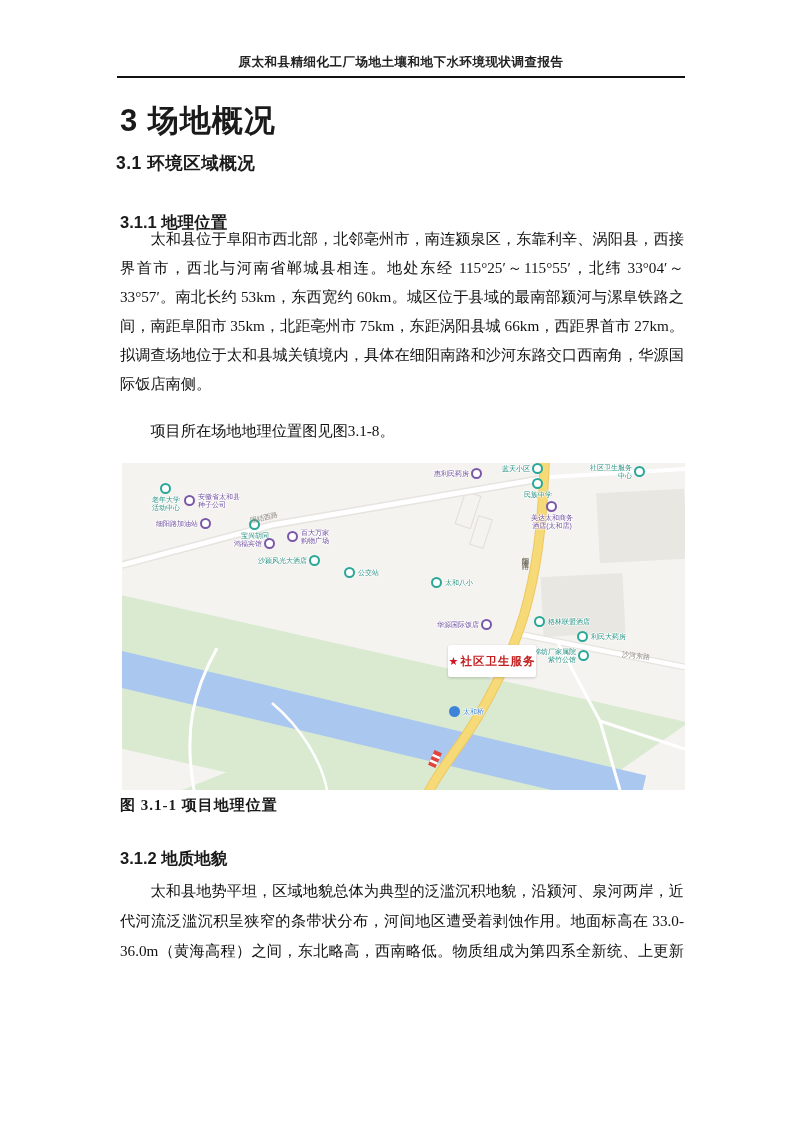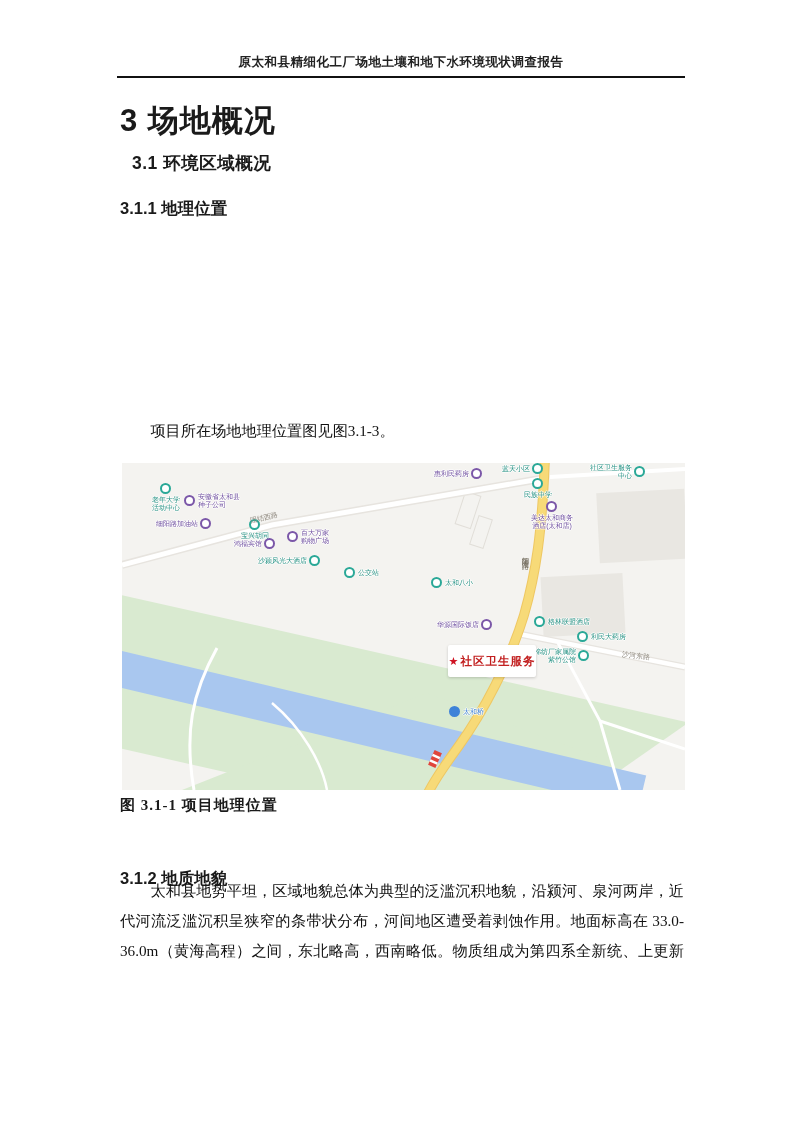--- a/index.html
+++ b/index.html
@@ -3,25 +3,25 @@
 <meta charset="utf-8">
 <style>
   html,body{margin:0;padding:0;background:#fff;}
   .page{position:relative;width:800px;height:964px;background:#ffffff;overflow:hidden;
         font-family:"Liberation Serif",serif;color:#1a1a1a;padding-left:14px;}
   .header-title{position:absolute;top:54px;left:118px;width:566px;text-align:center;
         font-size:12.5px;font-weight:bold;letter-spacing:.5px;color:#222;}
   .header-rule{position:absolute;top:76px;left:117px;width:568px;border-top:2px solid #111;}
   .h1{position:absolute;top:100px;left:120px;font-family:"Liberation Sans",sans-serif;
         font-size:31px;font-weight:bold;letter-spacing:1px;}
-  .h2{position:absolute;top:151px;left:132px;font-family:"Liberation Sans",sans-serif;
+  .h2{position:absolute;top:151px;left:116px;font-family:"Liberation Sans",sans-serif;
         font-size:17.5px;font-weight:bold;letter-spacing:.5px;}
-  .h3a{position:absolute;top:198px;left:120px;font-family:"Liberation Sans",sans-serif;
+  .h3a{position:absolute;top:212px;left:120px;font-family:"Liberation Sans",sans-serif;
         font-size:16.5px;font-weight:bold;}
-  .h3b{position:absolute;top:868px;left:120px;font-family:"Liberation Sans",sans-serif;
+  .h3b{position:absolute;top:848px;left:120px;font-family:"Liberation Sans",sans-serif;
         font-size:16.5px;font-weight:bold;}
   .para{position:absolute;left:120px;width:564px;font-size:15.2px;line-height:29px;
         text-align:justify;text-indent:2em;color:#111;}
   .p1{top:224px;}
   .p2{top:416px;}
   .p3{top:876px;line-height:30px;}
   .figure{position:absolute;top:463px;left:122px;width:563px;height:327px;overflow:hidden;}
   .figure svg{position:absolute;top:0;left:0;}
   .caption{position:absolute;top:796px;left:120px;width:564px;text-align:left;
         font-size:15px;font-weight:bold;letter-spacing:1px;}
@@ -55,21 +55,22 @@
 
 <div class="page">
 
   <div class="header-title">原太和县精细化工厂场地土壤和地下水环境现状调查报告</div>
   <div class="header-rule"></div>
 
   <div class="h1">3 场地概况</div>
   <div class="h2">3.1 环境区域概况</div>
   <div class="h3a">3.1.1 地理位置</div>
 
-  <div class="para p2">项目所在场地地理位置图见图3.1-3。</div>
+  <div class="para p1">太和县位于阜阳市西北部，北邻亳州市，南连颍泉区，东靠利辛、涡阳县，西接界首市，西北与河南省郸城县相连。地处东经 115°25′～115°55′，北纬 33°04′～33°57′。南北长约 53km，东西宽约 60km。城区位于县域的最南部颍河与漯阜铁路之间，南距阜阳市 35km，北距亳州市 75km，东距涡阳县城 66km，西距界首市 27km。拟调查场地位于太和县城关镇境内，具体在细阳南路和沙河东路交口西南角，华源国际饭店南侧。</div>
+  <div class="para p2">项目所在场地地理位置图见图3.1-8。</div>
 
   <div class="figure">
     <svg width="563" height="327" viewBox="0 0 563 327">
       <rect x="0" y="0" width="563" height="327" fill="#f4f3f0"></rect>
 
       <rect x="476" y="28" width="88" height="70" fill="#e9e7e2" transform="rotate(-3 520 63)"></rect>
       <rect x="420" y="112" width="82" height="60" fill="#e9e7e2" transform="rotate(-3 461 142)"></rect>
       <rect x="338" y="30" width="16" height="34" fill="none" stroke="#e1ded8" transform="rotate(18 346 47)"></rect>
       <rect x="352" y="54" width="14" height="30" fill="none" stroke="#e1ded8" transform="rotate(18 359 69)"></rect>
 

